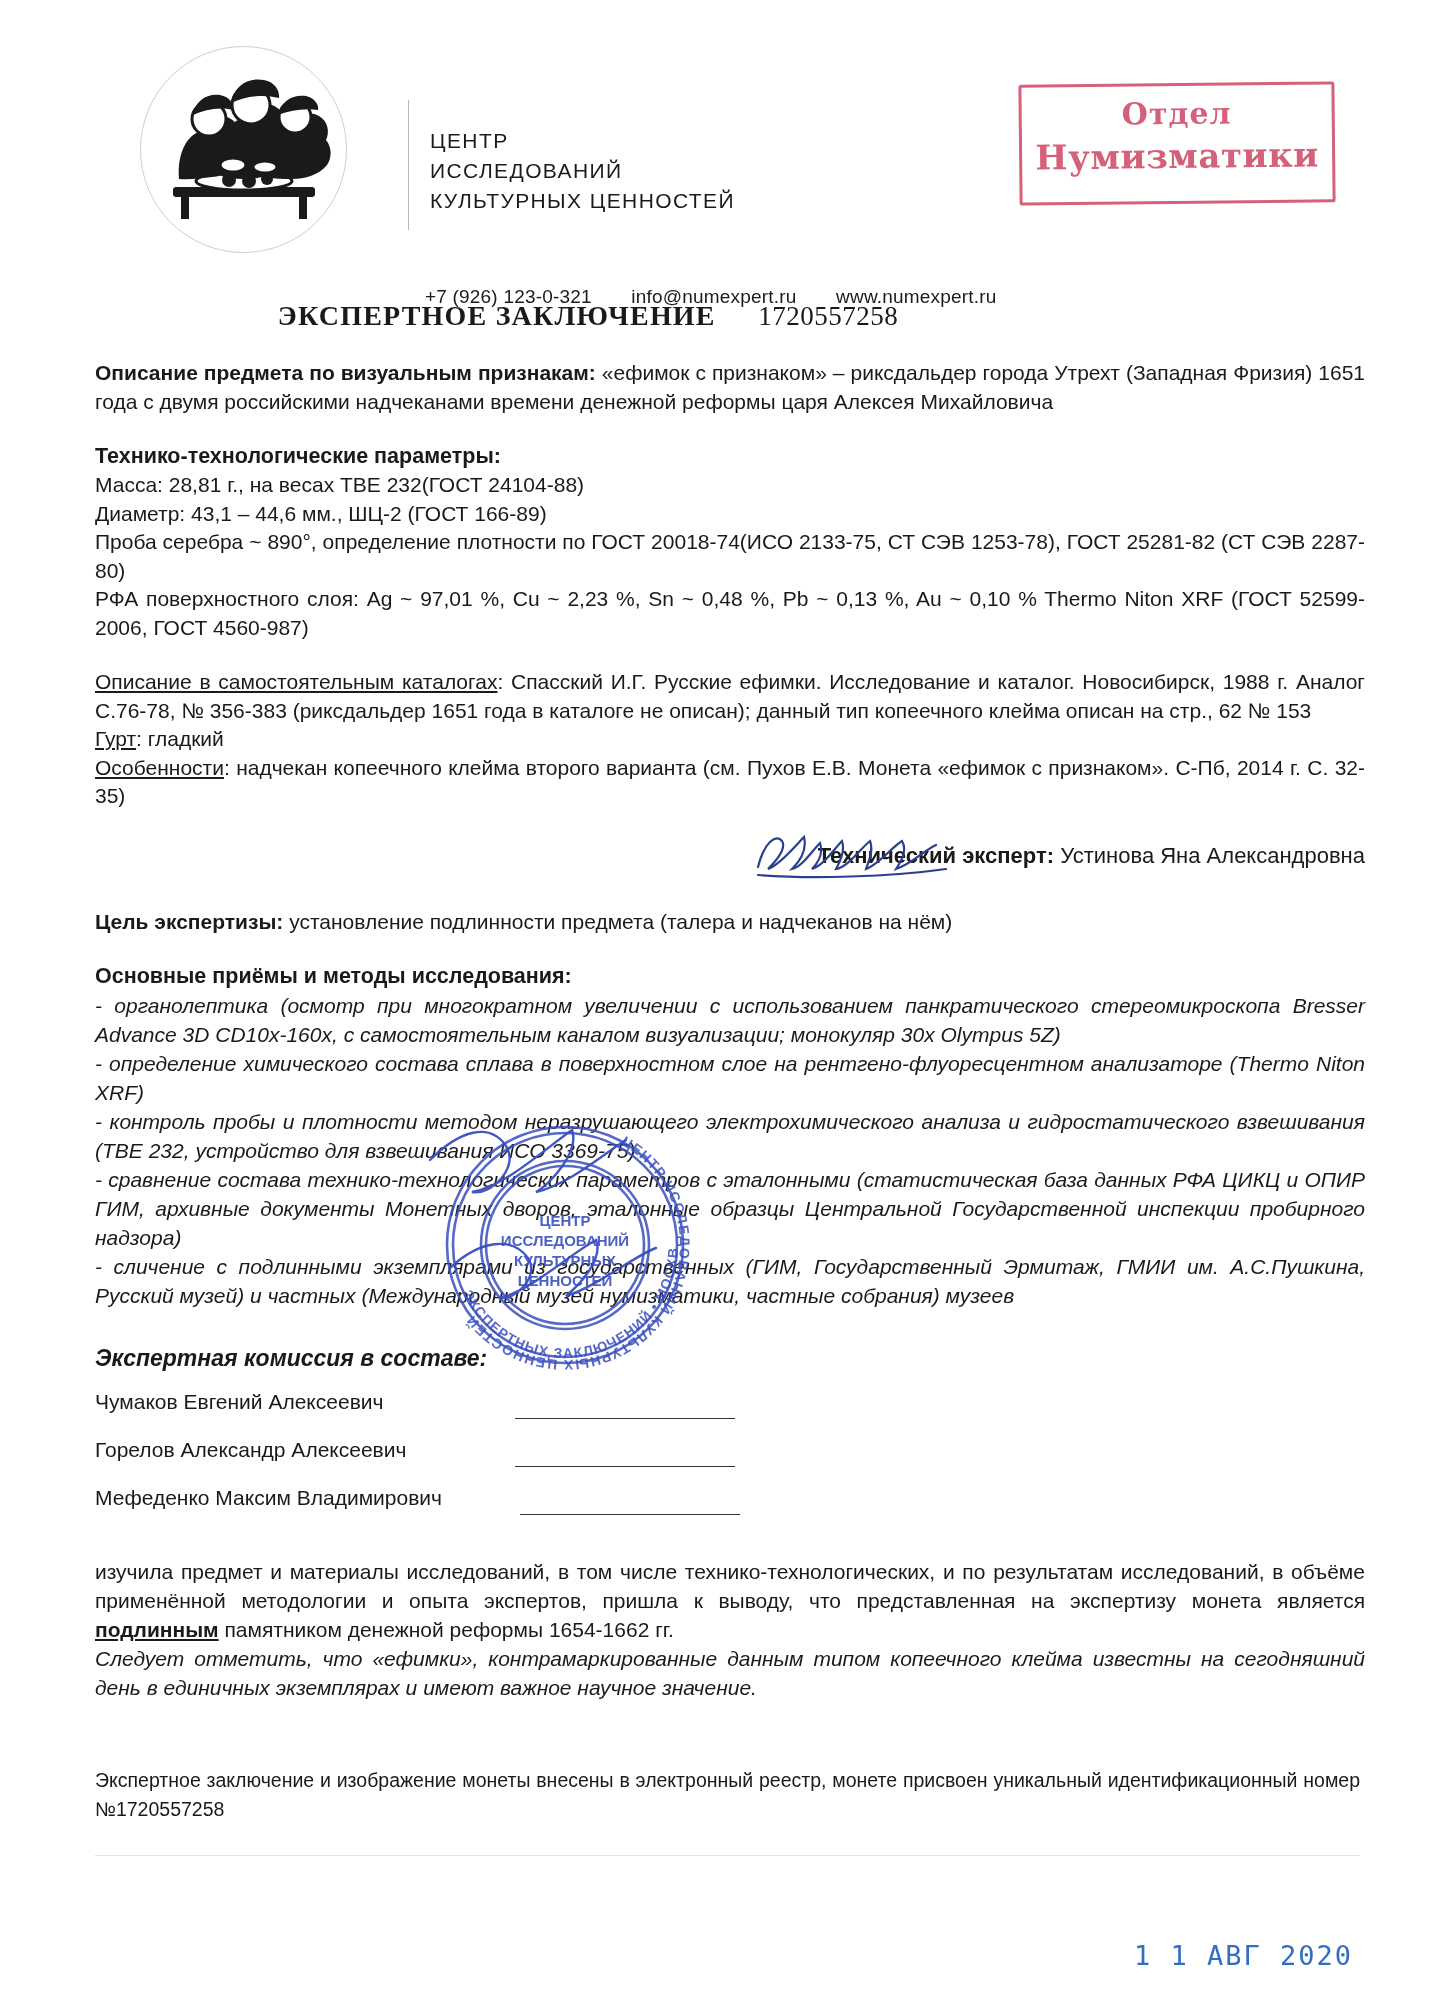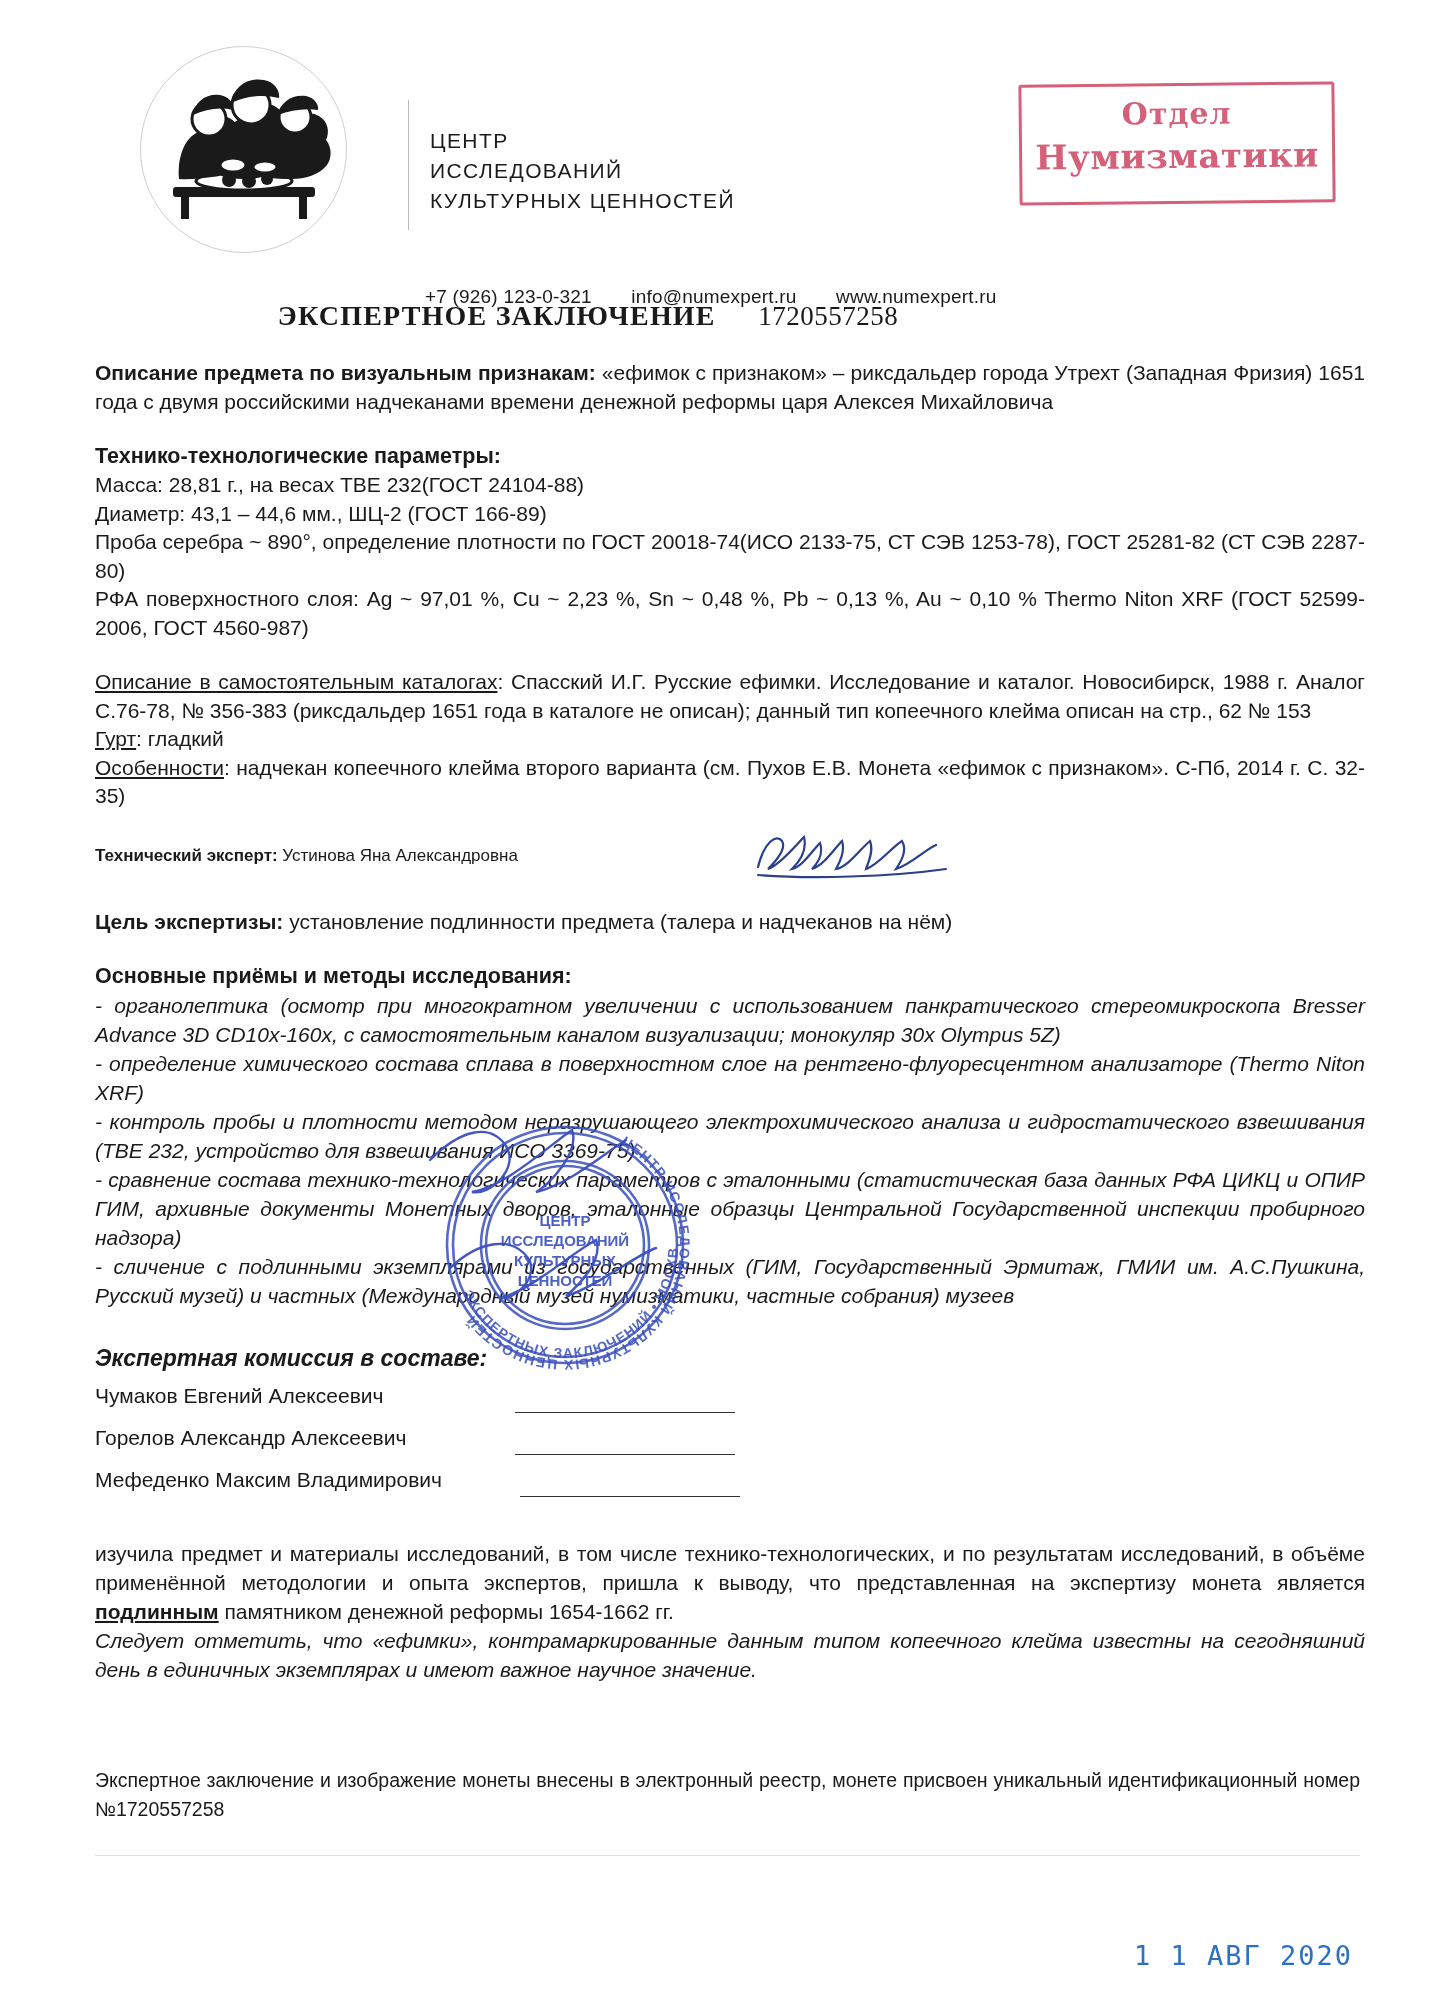--- a/index.html
+++ b/index.html
@@ -129,40 +129,41 @@
   .para { margin: 0 0 0 0; text-align: justify; }
   .b { font-weight: 700; }
   .u { text-decoration: underline; }
   .block { margin-top: 26px; }
   .tight { line-height: 28.5px; }
 
   .sec-head { font-weight: 700; font-size: 21.5px; }
 
   .expert-line {
     margin-top: 30px;
-    font-size: 17px;
+    font-size: 22px;
     position: relative;
     height: 40px;
+    text-align: right;
   }
   .expert-line .lbl { font-weight: 700; }
   .signature-wrap {
     position: absolute;
     left: 655px;
     top: -16px;
     width: 220px;
     height: 58px;
   }
 
   .methods .mline { text-align: justify; font-style: italic; }
 
   .commission { margin-top: 34px; }
   .commission .head { font-weight: 700; font-size: 23px; font-style: italic; }
   .member {
     position: relative;
-    margin-top: 8px;
+    margin-top: 14px;
     font-size: 21px;
     height: 34px;
   }
   .member .sig-line {
     position: absolute;
     left: 420px;
     bottom: 2px;
     width: 220px;
     border-bottom: 1px solid #333;
     height: 1px;

